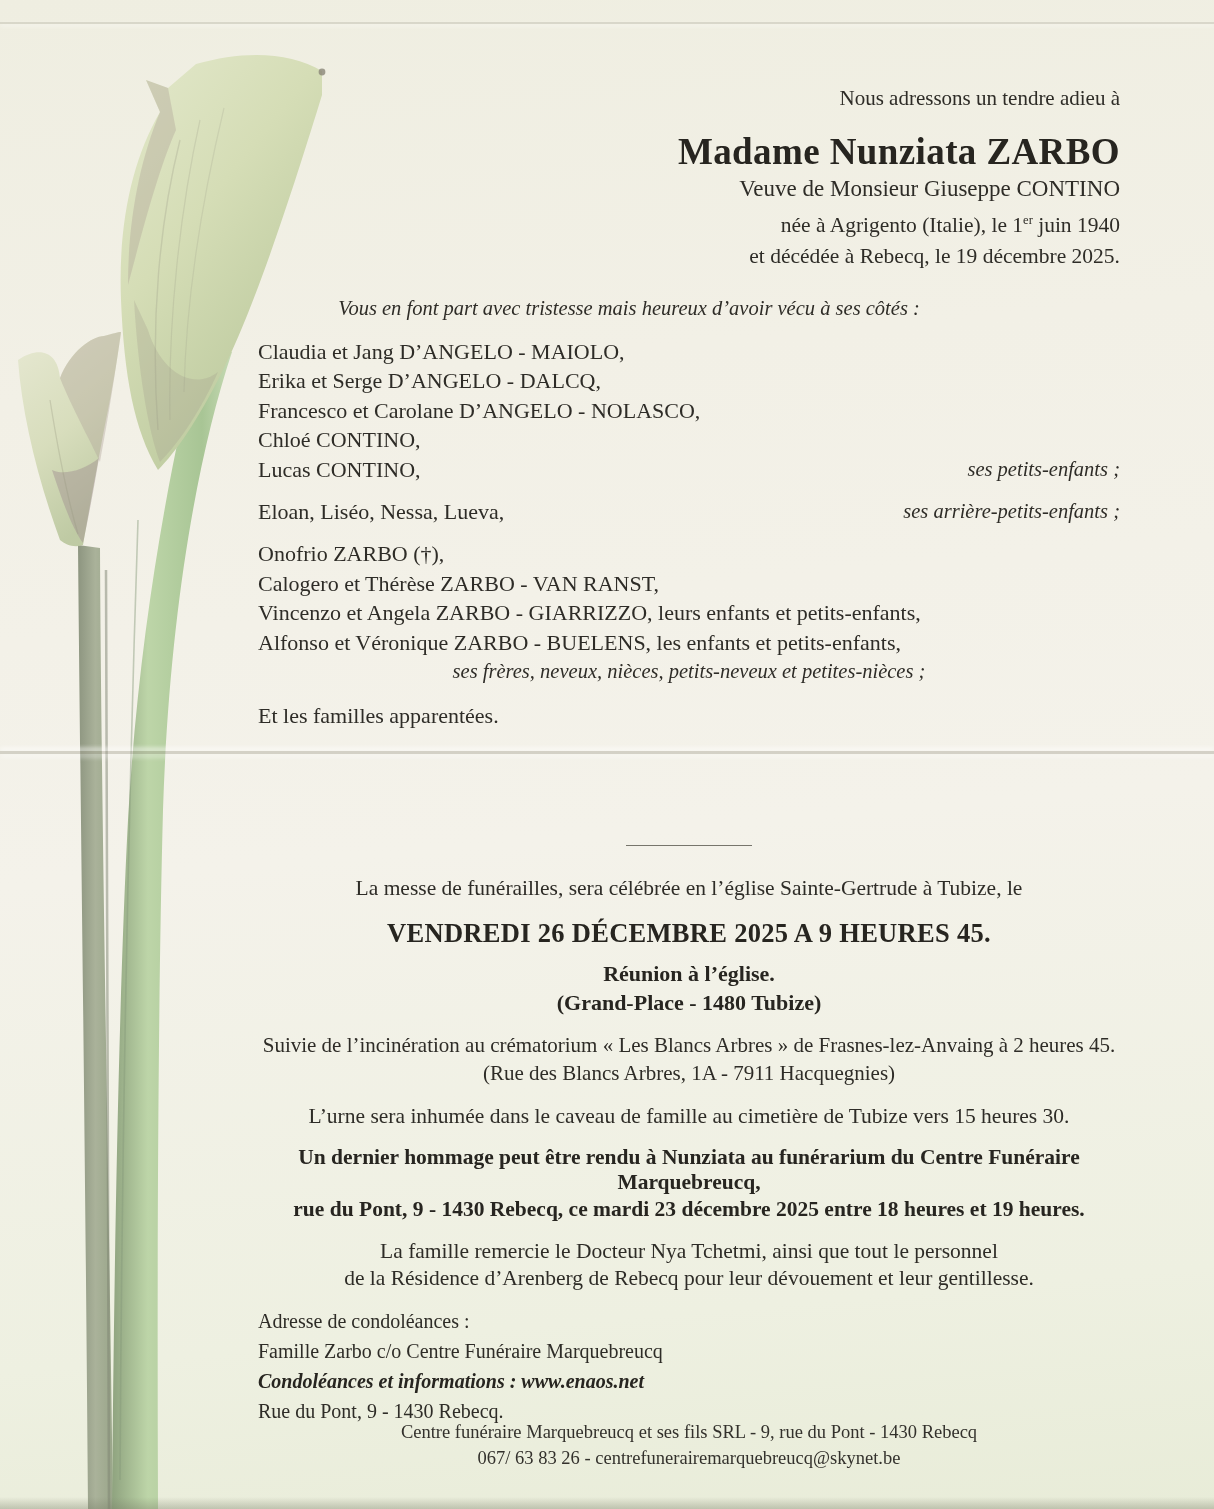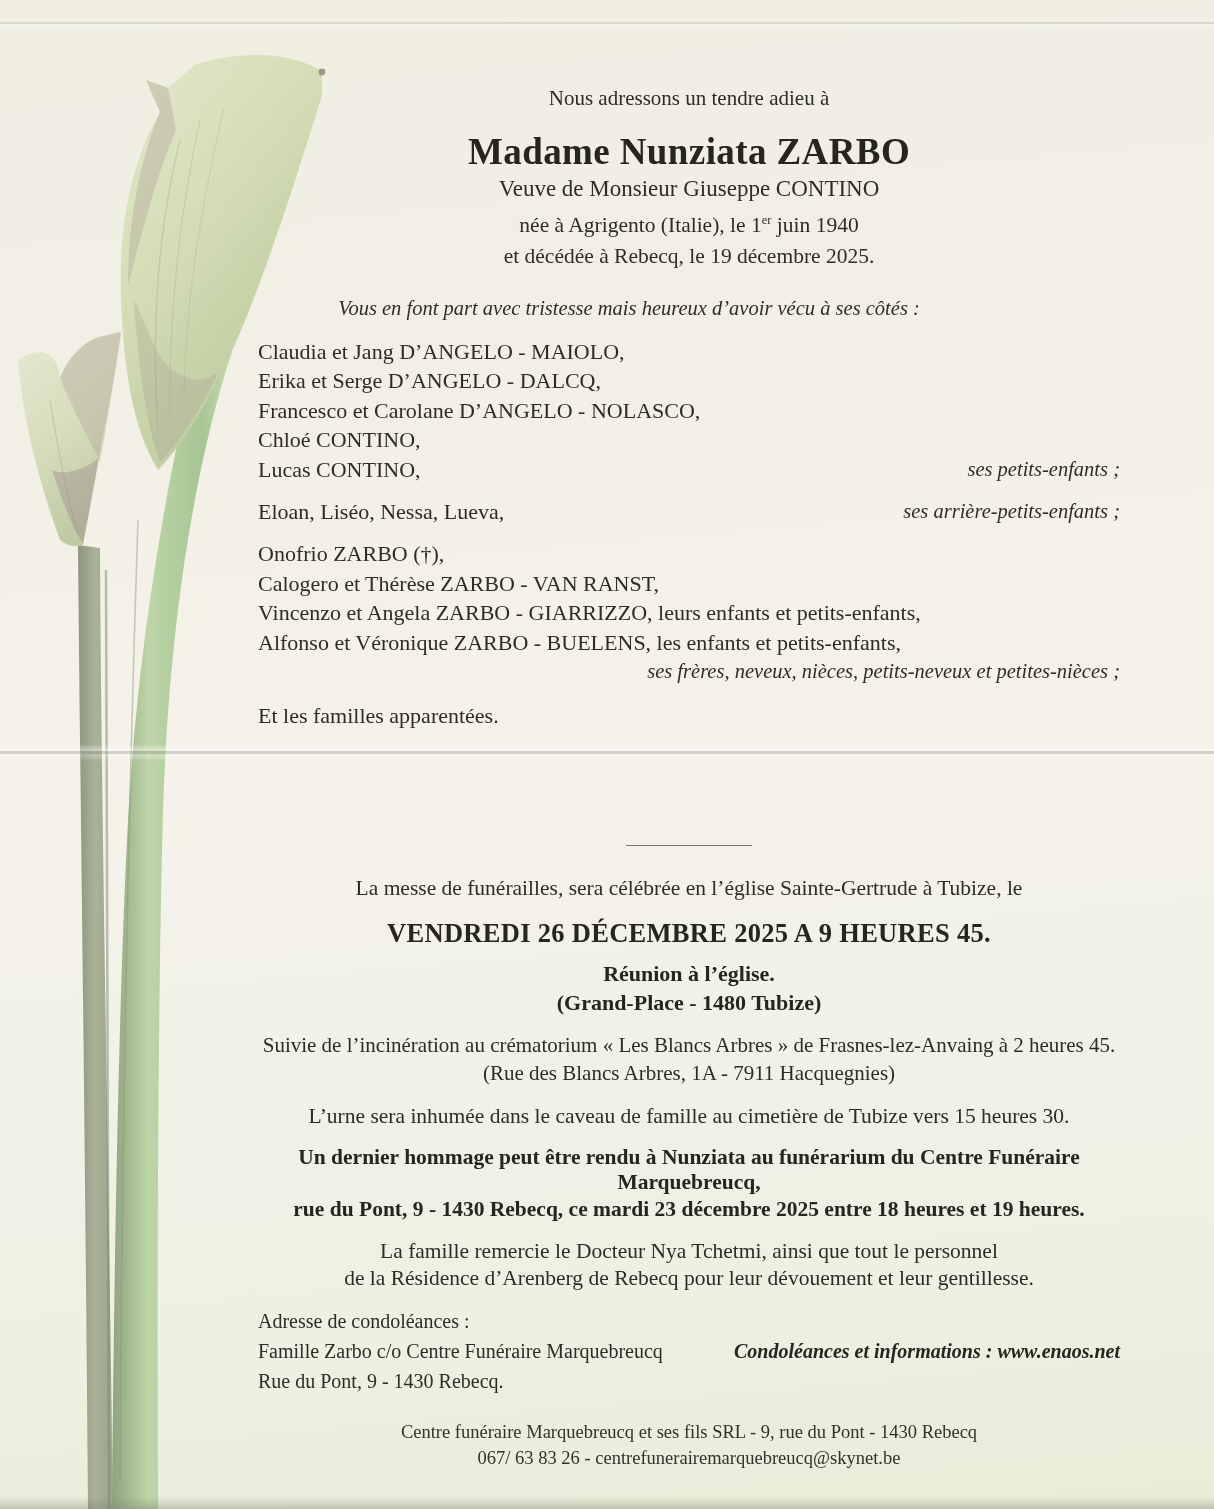--- a/index.html
+++ b/index.html
@@ -10,52 +10,52 @@
     overflow:hidden;
     font-family:"Liberation Serif","DejaVu Serif",serif;
     color:#2e2c27;
   }
   .flowers{position:absolute;left:0;top:0;width:340px;height:1509px;}
   .fold{position:absolute;left:0;width:1214px;pointer-events:none;}
   .fold-top{top:22px;height:2px;background:rgba(188,186,172,.45);box-shadow:0 2px 4px rgba(255,255,255,.6);}
   .fold-mid{top:751px;height:3px;background:rgba(167,164,151,.42);box-shadow:0 -3px 4px rgba(255,255,255,.75),0 3px 5px rgba(255,255,255,.55);}
   .scan-bottom{position:absolute;left:0;bottom:0;width:1214px;height:12px;background:linear-gradient(180deg,rgba(0,0,0,0),rgba(120,126,103,.38));}
 
-  .header{position:absolute;top:86px;left:258px;width:862px;text-align:center;}
+  .header{position:absolute;top:86px;left:258px;width:862px;text-align:right;}
   .intro{font-size:21px;}
   .deceased-name{font-size:37px;font-weight:bold;margin-top:19px;letter-spacing:.4px;color:#272520;}
   .widow{font-size:23px;margin-top:3px;}
   .birth{font-size:21.5px;margin-top:11px;}
   .birth sup{font-size:12.5px;}
   .death{font-size:21.5px;margin-top:6px;}
 
   .announce{position:absolute;top:297px;left:258px;width:742px;text-align:center;font-style:italic;font-size:20.5px;}
 
   .names{position:absolute;top:337px;left:258px;width:862px;font-size:22px;line-height:29.4px;}
   .group{position:relative;margin-bottom:13px;}
   .rel-label{position:absolute;right:0;bottom:0;font-style:italic;font-size:20.5px;}
-  .rel-line{text-align:right;font-style:italic;font-size:20.5px;}
+  .rel-line{text-align:center;font-style:italic;font-size:20.5px;}
   .families{margin-top:15px;}
 
   .ceremony{position:absolute;top:845px;left:258px;width:862px;text-align:center;font-size:21.5px;}
   .divider{width:126px;border:none;border-top:1.6px solid #77756c;margin:0 auto 30px auto;}
   .date-line{font-size:26.5px;font-weight:bold;margin-top:17px;letter-spacing:.3px;color:#272520;}
   .bold-line{font-weight:bold;color:#272520;}
   .meeting{font-size:22px;margin-top:12px;}
   .meeting-addr{font-size:22px;margin-top:3px;}
   .cremation{margin-top:17px;font-size:21px;}
   .cremation-addr{margin-top:3px;font-size:21px;}
   .urn{margin-top:18px;}
   .homage1{margin-top:16px;}
   .homage2{margin-top:2px;}
   .thanks1{margin-top:17px;}
   .thanks2{margin-top:2px;}
 
   .condolences{position:absolute;top:1306px;left:258px;width:862px;font-size:20px;line-height:30px;}
-  .cond-row{display:flex;justify-content:space-between;}
+  .cond-row{display:flex;justify-content:space-between;flex-direction:column;}
   .cond-right{font-style:italic;font-weight:bold;color:#272520;}
 
   .footer{position:absolute;top:1419px;left:258px;width:862px;text-align:center;font-size:18.5px;line-height:26px;color:#33312c;}
 </style>
 </head>
 <body>
 
 <div class="page">
 
   <svg class="flowers" viewBox="0 0 340 1509" aria-hidden="true">

